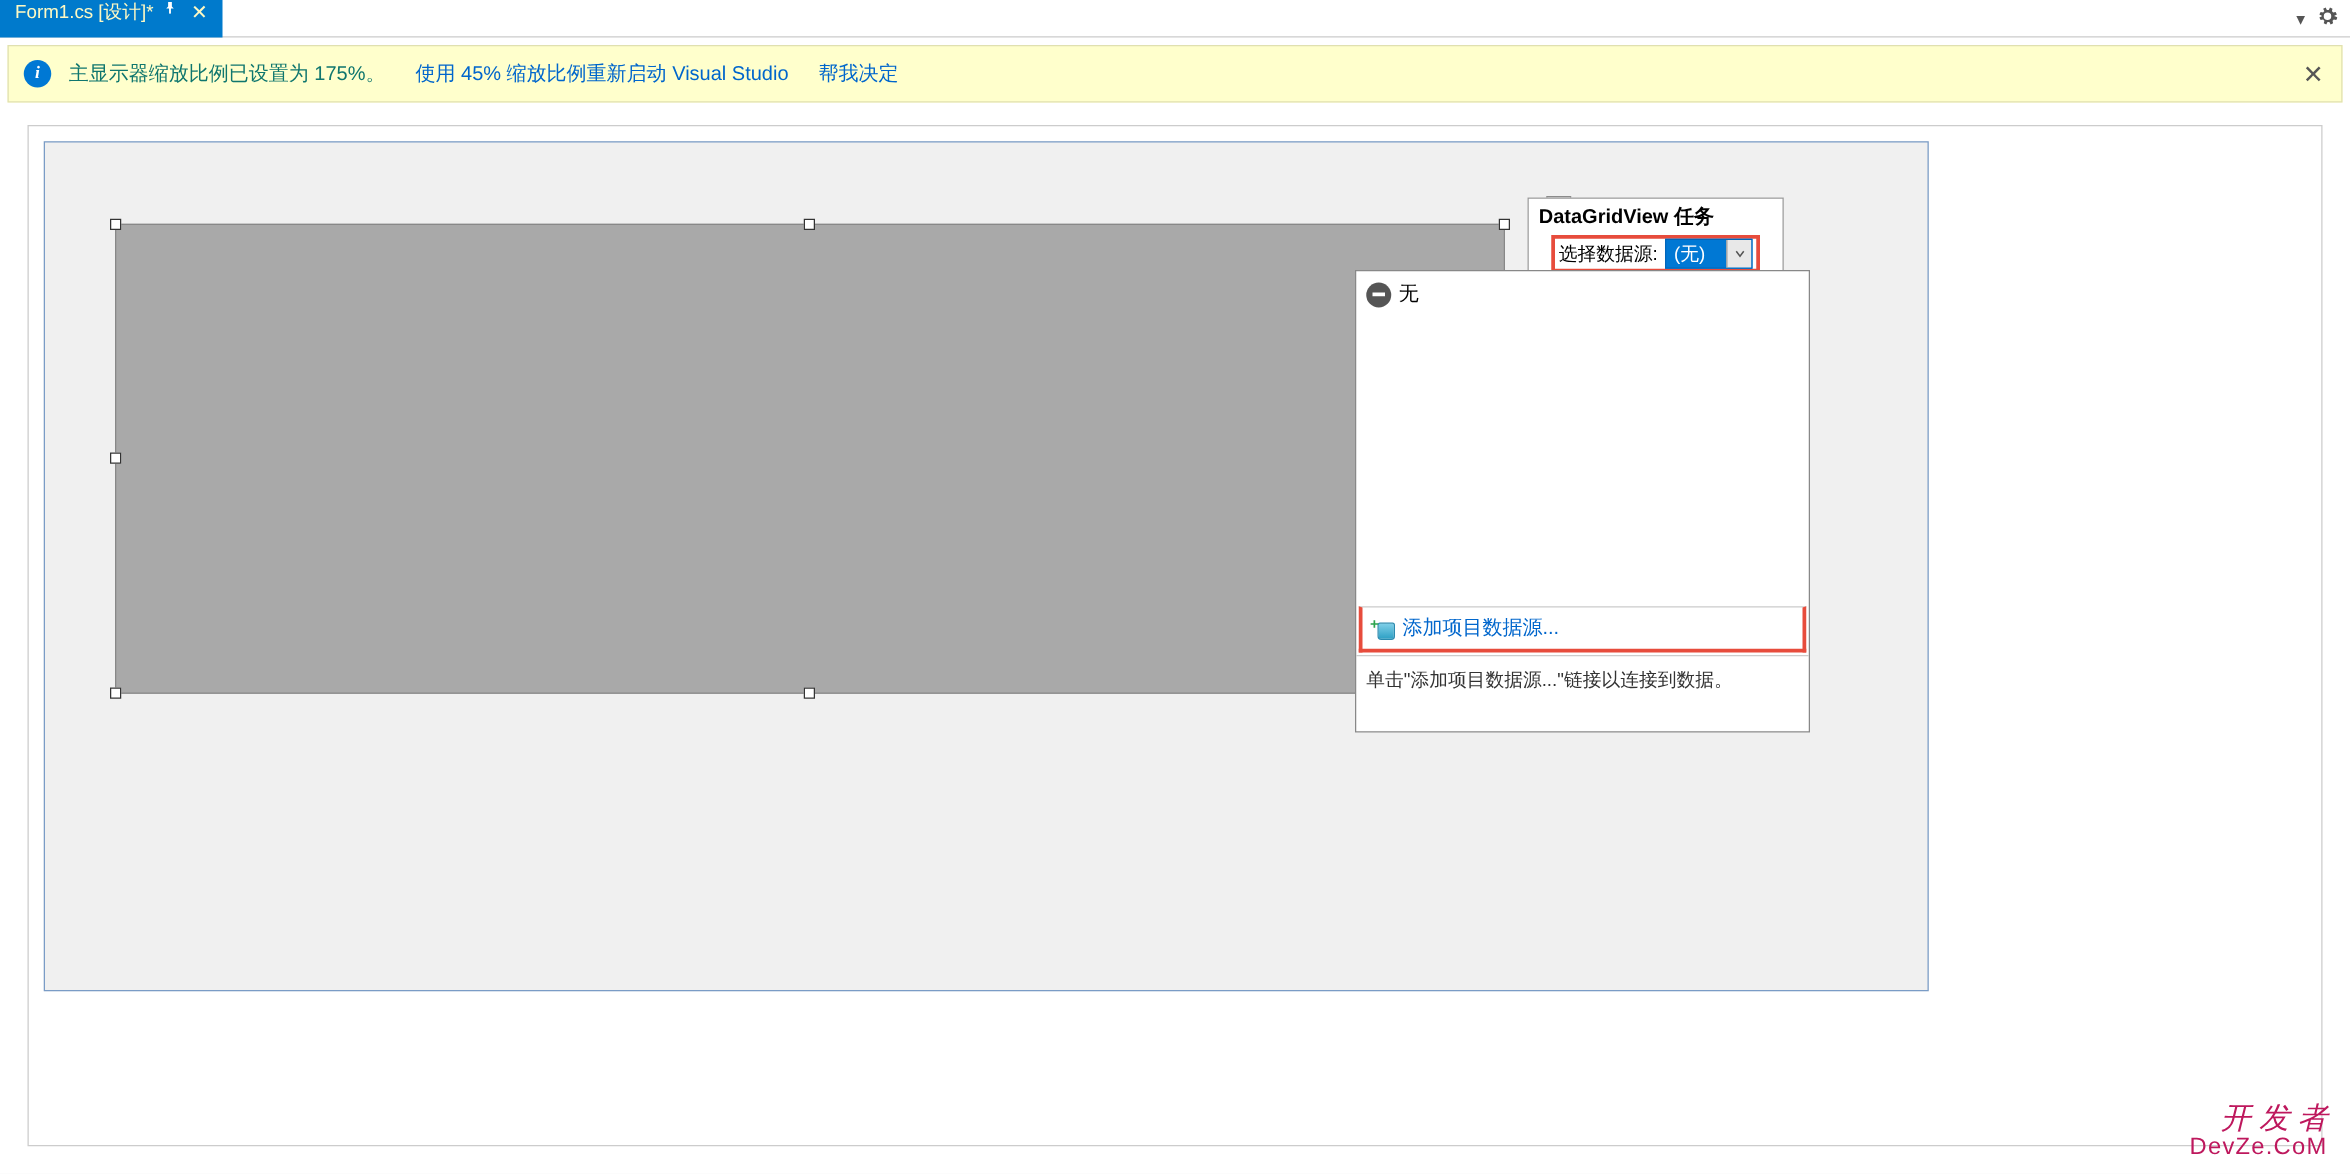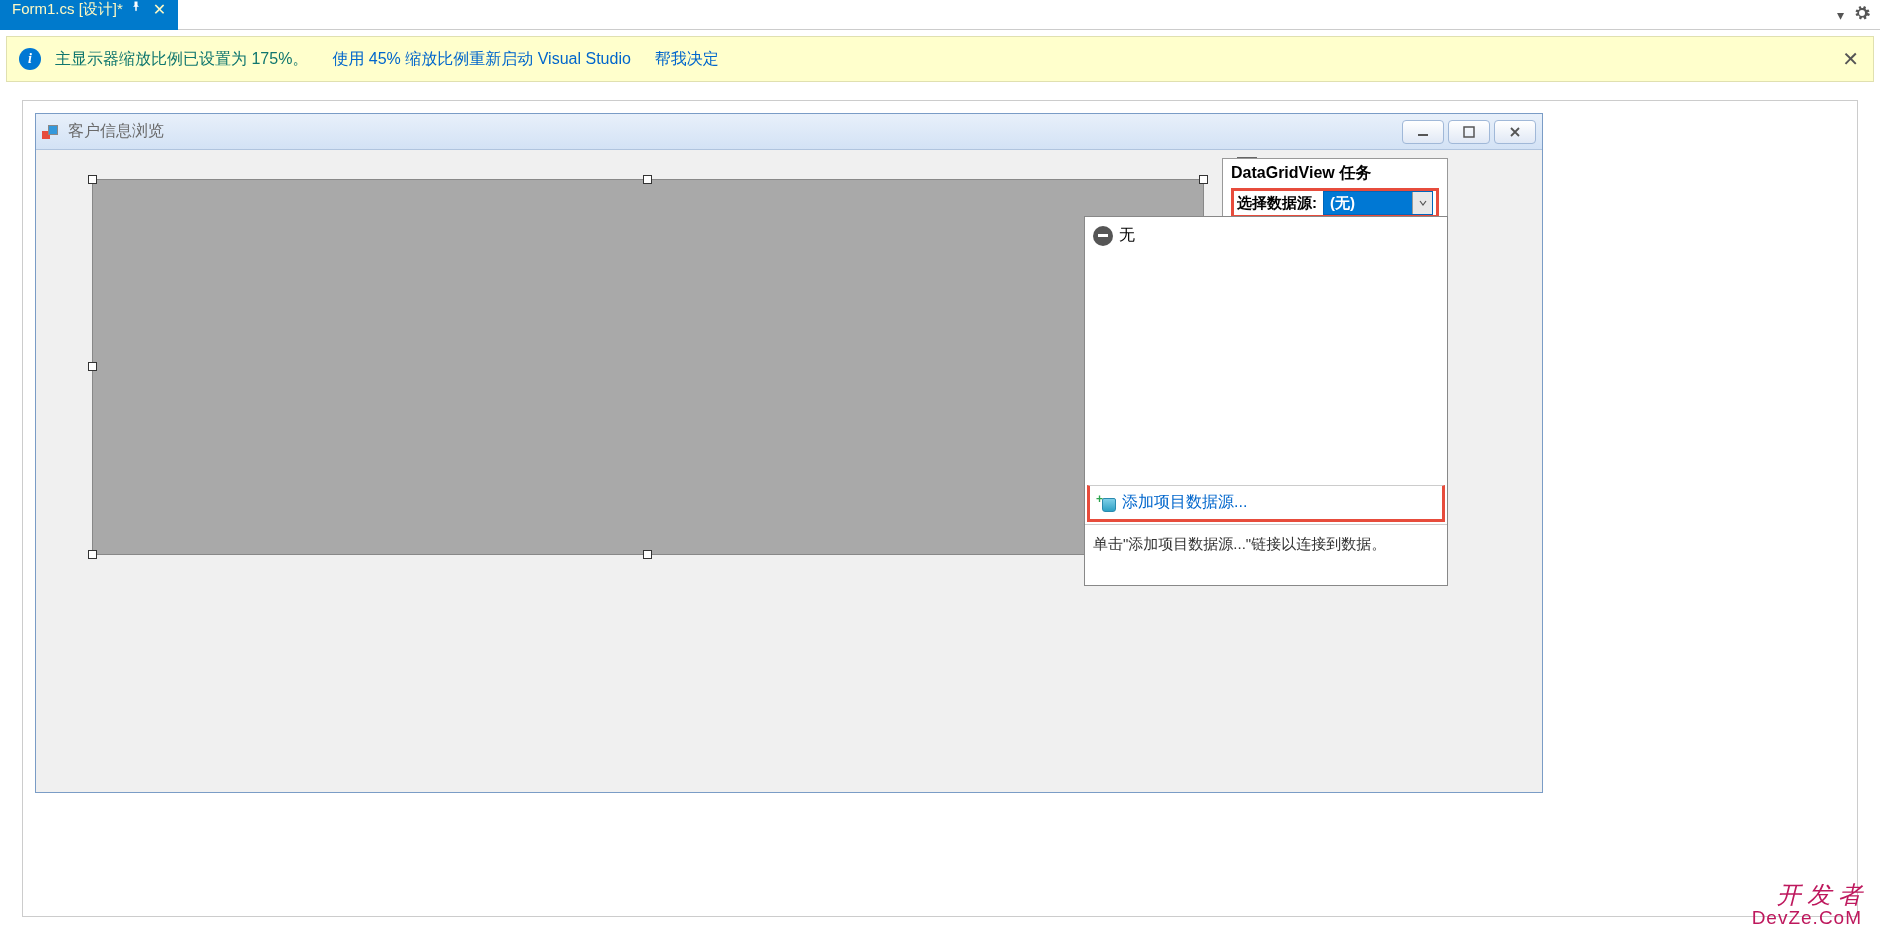--- a/index.html
+++ b/index.html
@@ -49,28 +49,28 @@
     .sh-sw { left: -5px; bottom: -5px; cursor: sw-resize; }
     .sh-s { left: 50%; bottom: -5px; margin-left: -5px; cursor: s-resize; }
     .sh-se { right: -5px; bottom: -5px; cursor: se-resize; }
     
     
     .smart-tag { position: absolute; right: -24px; top: -10px; width: 20px; height: 20px; background: #fff; border: 1px solid #666; display: flex; align-items: center; justify-content: center; cursor: pointer; }
     .smart-tag svg { width: 10px; height: 10px; }
     .red-highlight-tag { border: 3px solid #E74C3C; padding: 1px; }
     
     
-    .tasks-panel { position: absolute; left: 1222px; top: 158px; width: 226px; background: #fff; border: 1px solid #999; font-size: 15px; }
+    .tasks-panel { position: absolute; left: 1222px; top: 158px; width: 205px; background: #fff; border: 1px solid #999; font-size: 15px; }
     .tasks-header { padding: 4px 8px; font-weight: bold; font-size: 16px; }
     .tasks-row { display: flex; align-items: center; padding: 2px 6px; gap: 6px; }
     .tasks-label { font-size: 15px; }
     .tasks-select { flex: 1; height: 24px; background: #0078D4; color: #fff; border: 1px solid #0066BB; display: flex; align-items: center; padding: 0 6px; position: relative; font-size: 15px; }
     .tasks-select .chev { position: absolute; right: 0; top: 0; width: 20px; height: 100%; background: #E8E8E8; border-left: 1px solid #999; display: flex; align-items: center; justify-content: center; color: #555; }
     .red-box { border: 3px solid #E74C3C; }
-    .tasks-row.red-box { padding: 0px 3px; margin: 0 8px; font-weight: bold; }
+    .tasks-row.red-box { padding: 0px 3px; margin: 0 18px; }
     
     
     .dropdown-popup { position: absolute; left: 1084px; top: 216px; width: 364px; height: 370px; background: #fff; border: 1px solid #888; }
     .dropdown-tree { height: 266px; padding: 6px 8px; overflow: auto; }
     .tree-item { display: flex; align-items: center; gap: 6px; font-size: 16px; padding: 2px 0; }
     .tree-none-icon { width: 20px; height: 20px; border-radius: 50%; background: #555; display: inline-flex; align-items: center; justify-content: center; }
     .tree-none-icon::after { content: ""; width: 10px; height: 3px; background: #fff; }
     .dropdown-add { border-top: 1px solid #ccc; padding: 6px 8px; display: flex; align-items: center; gap: 6px; }
     .dropdown-add.red-box { margin: 2px; }
     .db-add-icon { width: 18px; height: 18px; display: inline-flex; align-items: center; justify-content: center; position: relative; }
@@ -112,41 +112,20 @@
   <span class="info-text">主显示器缩放比例已设置为 175%。</span>
   <span class="info-link">使用 45% 缩放比例重新启动 Visual Studio</span>
   <span class="info-link">帮我决定</span>
   <span class="info-close">✕</span>
 </div>
 
 <div class="designer-outer">
   <div class="designer-canvas">
 
     <div class="form-window">
-      <div class="form-titlebar">
-        <span class="form-icon"></span>
-        <span class="form-title">客户信息浏览</span>
-        <div class="form-window-controls">
-          <div class="form-ctrl-btn">
-            <svg width="14" height="14" viewBox="0 0 14 14">
-                <rect x="2" y="9" width="10" height="2" fill="#555"></rect>
-              </svg>
-          </div>
-          <div class="form-ctrl-btn">
-            <svg width="14" height="14" viewBox="0 0 14 14">
-                <rect x="2" y="2" width="10" height="10" fill="none" stroke="#555" stroke-width="1.5"></rect>
-              </svg>
-          </div>
-          <div class="form-ctrl-btn">
-            <svg width="14" height="14" viewBox="0 0 14 14">
-                <path d="M3 3l8 8M11 3l-8 8" stroke="#555" stroke-width="1.8"></path>
-              </svg>
-          </div>
-        </div>
-      </div>
       <div class="form-client">
         <div class="datagridview">
           <div class="sel-handle sh-nw"></div>
           <div class="sel-handle sh-n"></div>
           <div class="sel-handle sh-ne"></div>
           <div class="sel-handle sh-w"></div>
           <div class="sel-handle sh-e"></div>
           <div class="sel-handle sh-sw"></div>
           <div class="sel-handle sh-s"></div>
           <div class="sel-handle sh-se"></div>

